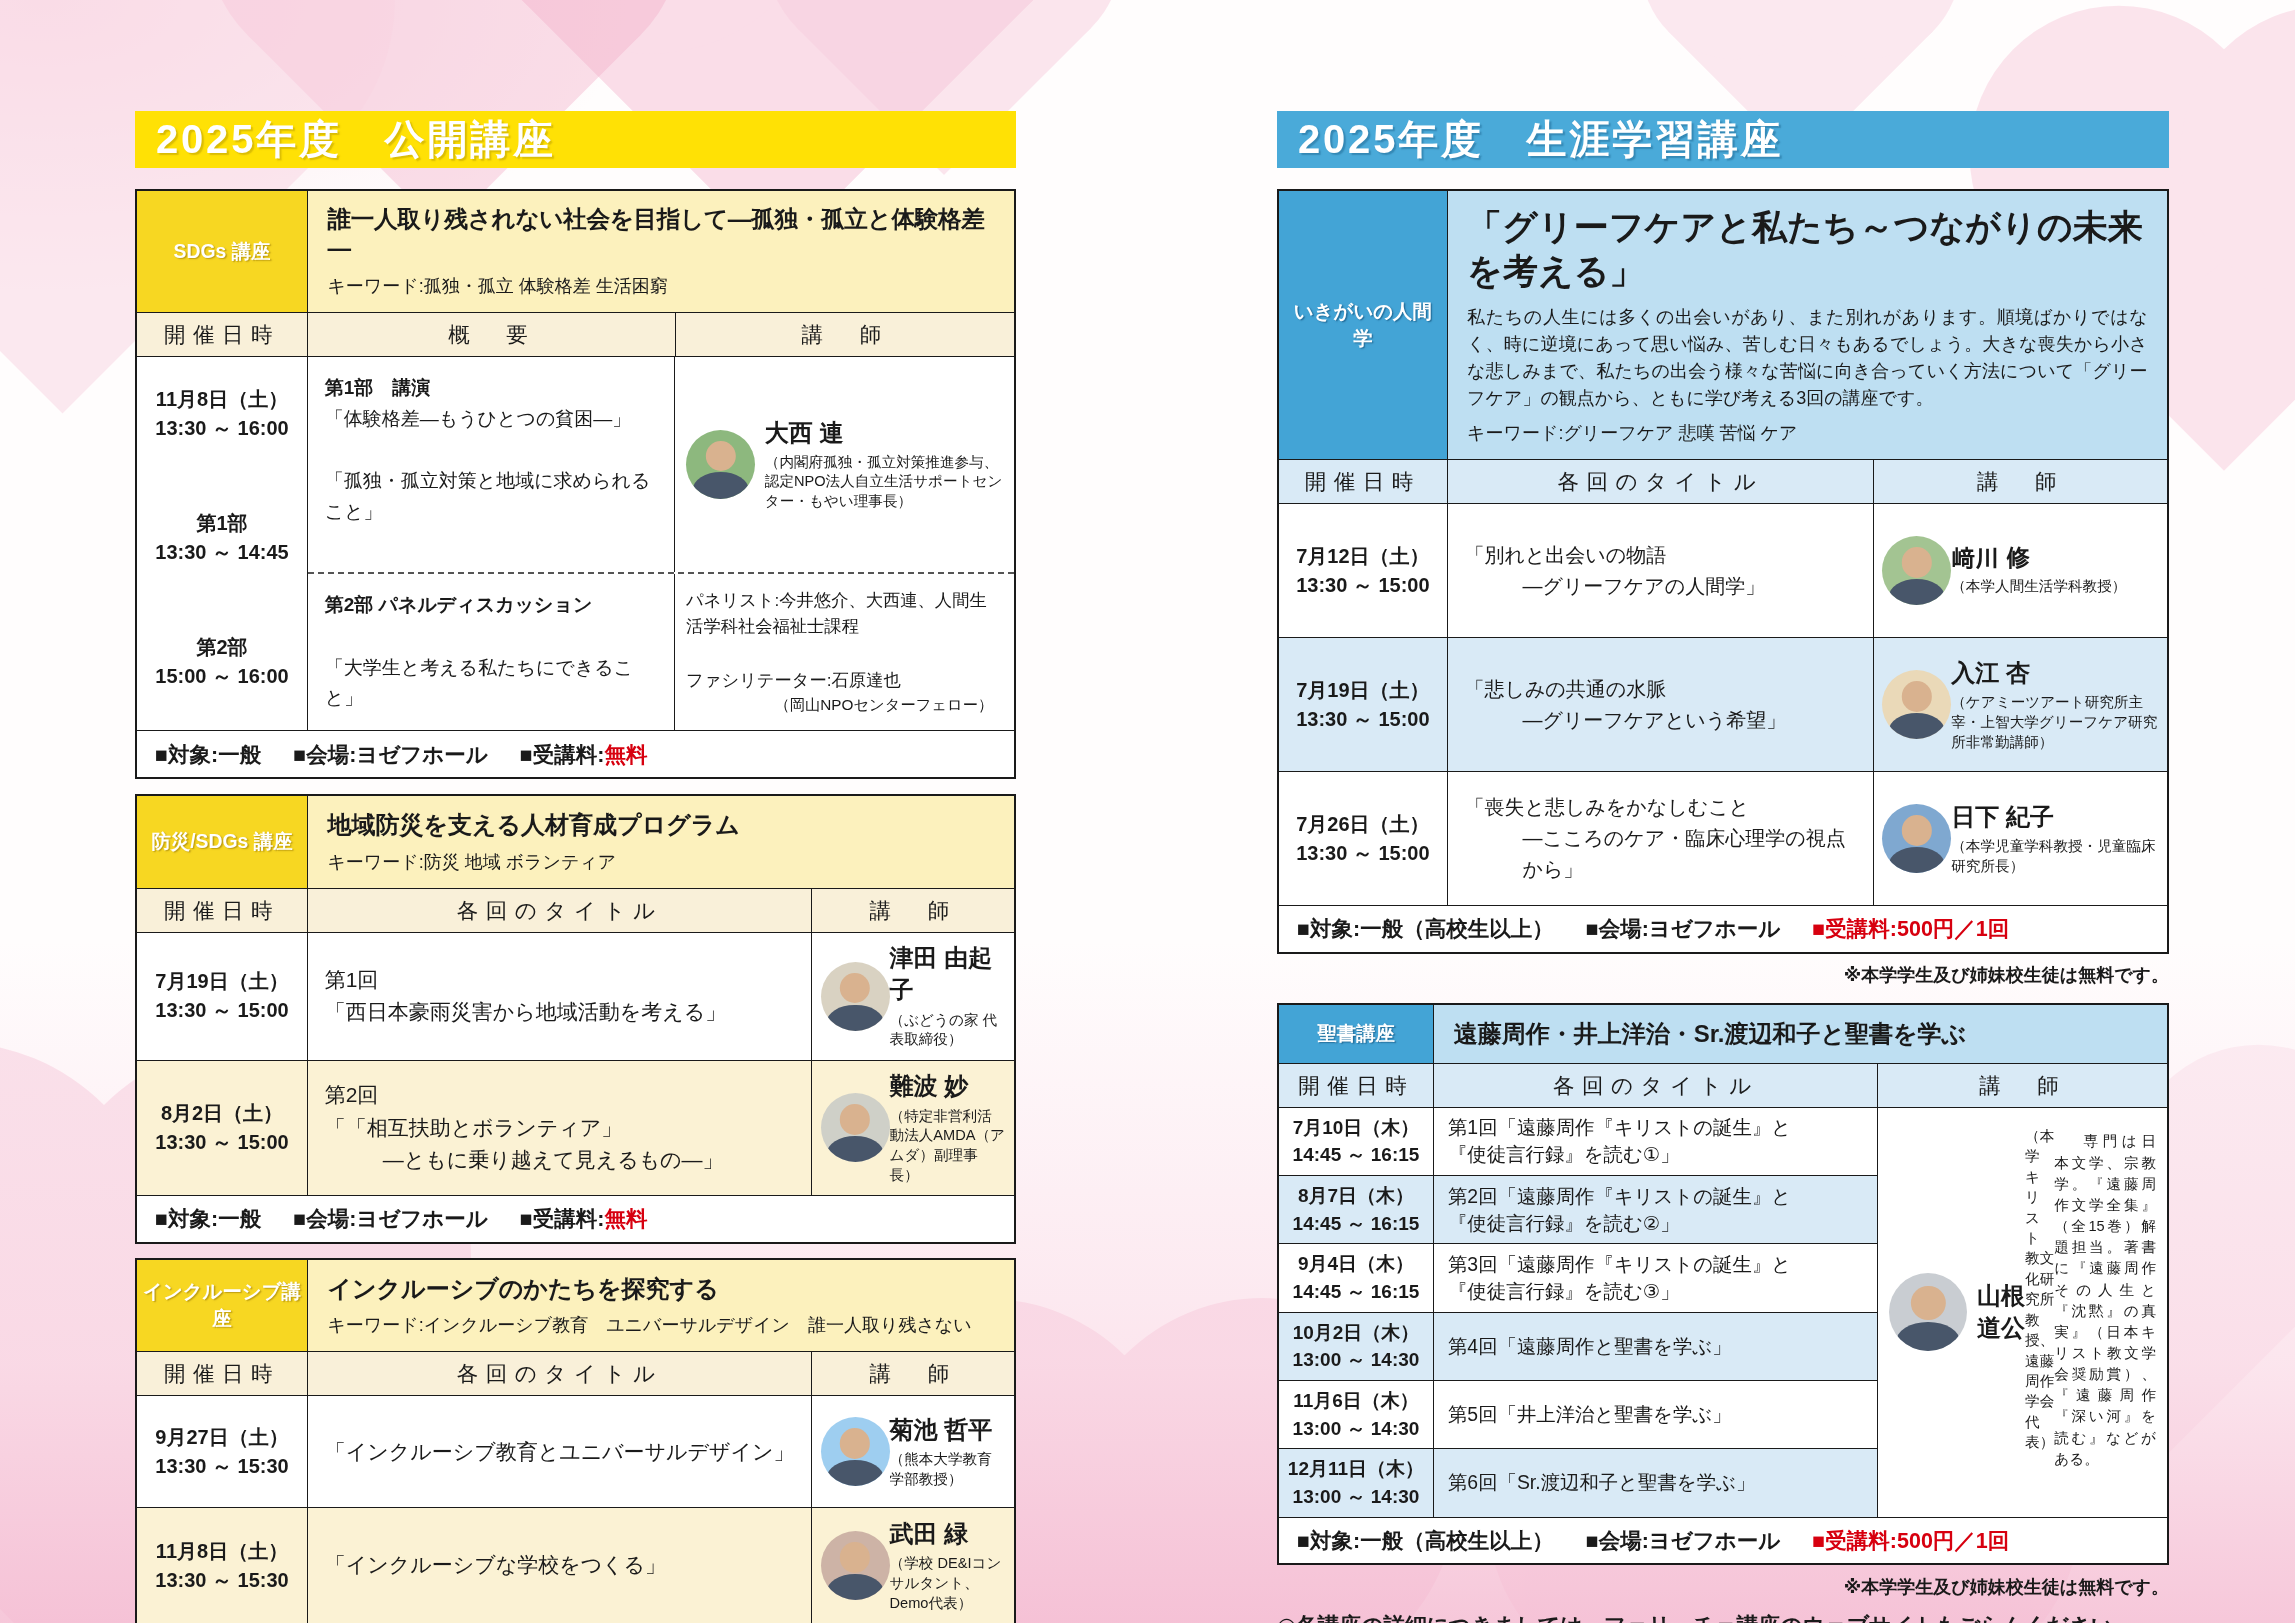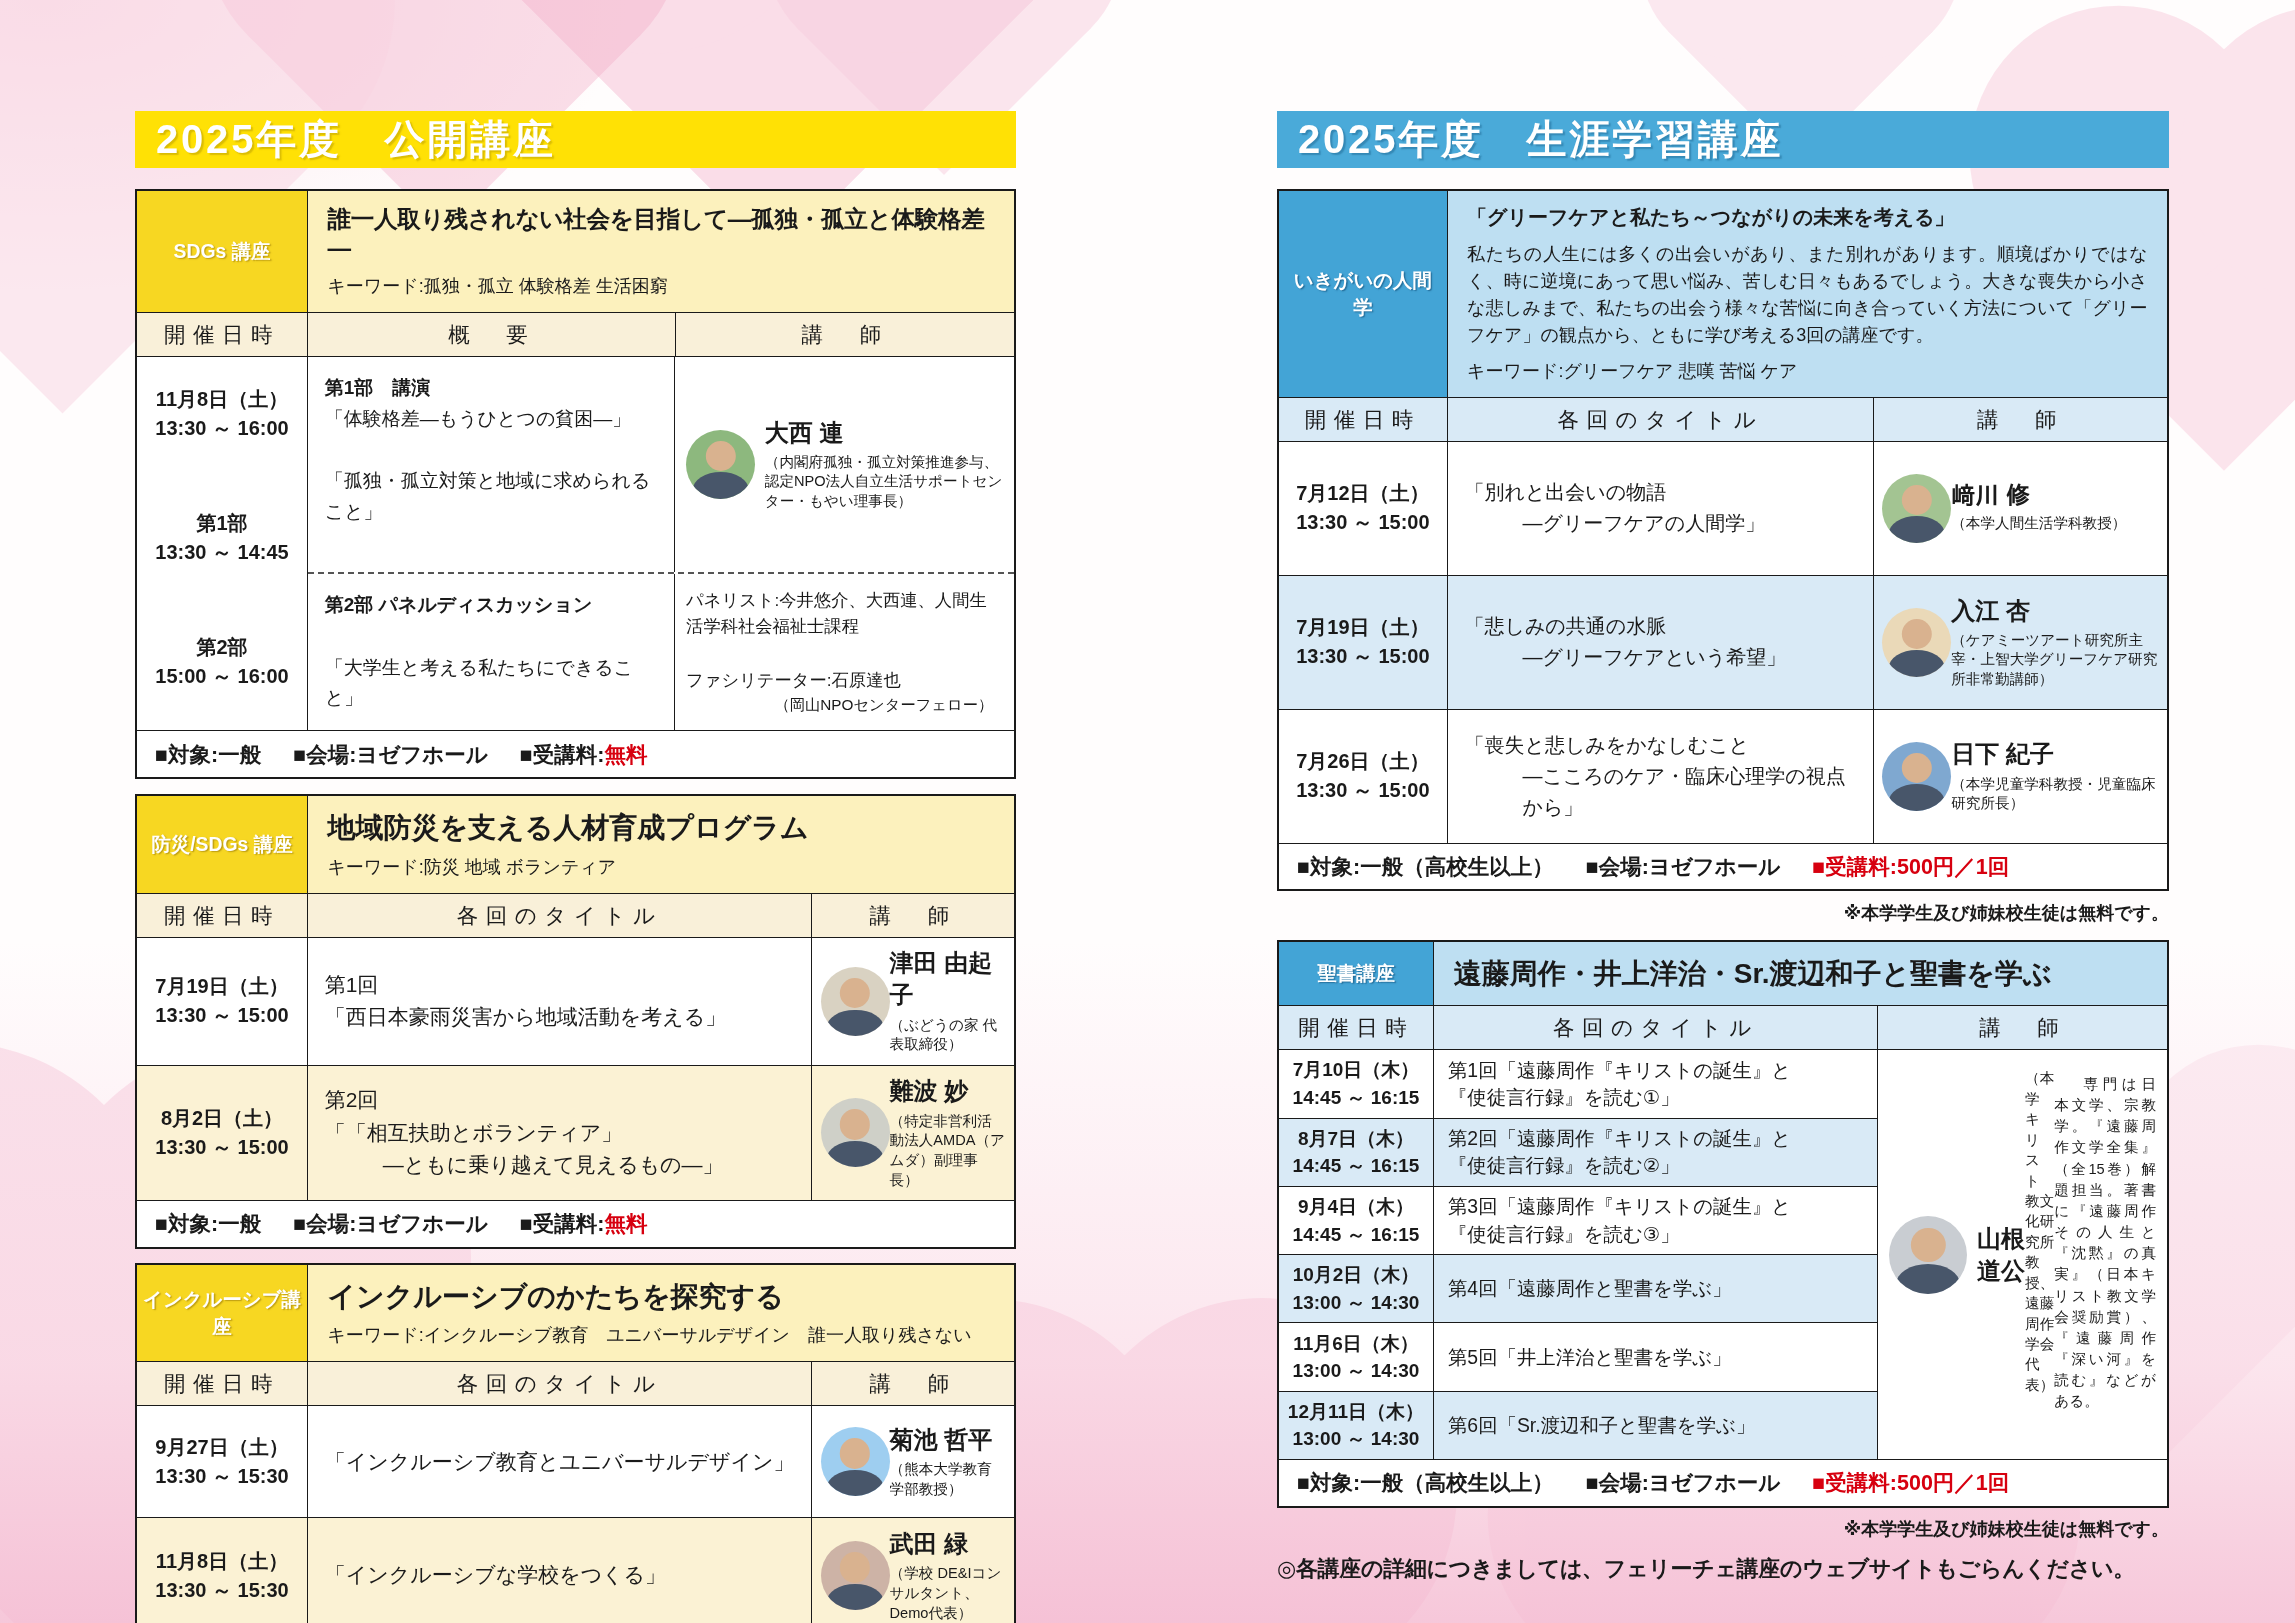--- a/index.html
+++ b/index.html
@@ -34,22 +34,22 @@
   .trow{display:flex;border-bottom:1.4px solid #1a1a1a;}
   .badge-cell{display:flex;align-items:center;justify-content:center;text-align:center;
               font-weight:bold;color:#fff;font-size:19.4px;padding:5.6px;box-sizing:border-box;border-right:1.4px solid #1a1a1a;}
   .theme-y .badge-cell{background:#f7d722;text-shadow:1.4px 1.4px 1.4px rgba(130,95,0,.5);}
   .theme-b .badge-cell{background:#43a4d6;text-shadow:1.4px 1.4px 1.4px rgba(0,50,90,.5);}
   .title-cell{flex:1;padding:14px 19.4px;box-sizing:border-box;}
   .theme-y .title-cell{background:#fcf1bd;}
   .theme-b .title-cell{background:#bedff2;}
   .course-title{font-weight:bold;line-height:1.25;}
   .fs34{font-size:23.6px;letter-spacing:-0.3px;}
-  .fs38{font-size:20px;}
-  .fs40{font-size:28px;}
+  .fs38{font-size:35px;}
+  .fs40{font-size:24px;}
   .course-desc{font-size:18px;line-height:1.5;margin-top:11px;text-align:justify;}
   .course-kw{font-size:18px;margin-top:9.7px;}
 
   
   .hrow{display:flex;border-bottom:1.4px solid #1a1a1a;font-size:21.5px;}
   .theme-y .hrow{background:#f9f0d9;}
   .theme-b .hrow{background:#d9eaf6;}
   .hcell{display:flex;align-items:center;justify-content:center;padding:7px 0;letter-spacing:.35em;
          border-right:1.4px solid #1a1a1a;box-sizing:border-box;}
   .hcell:last-child{border-right:none;}

